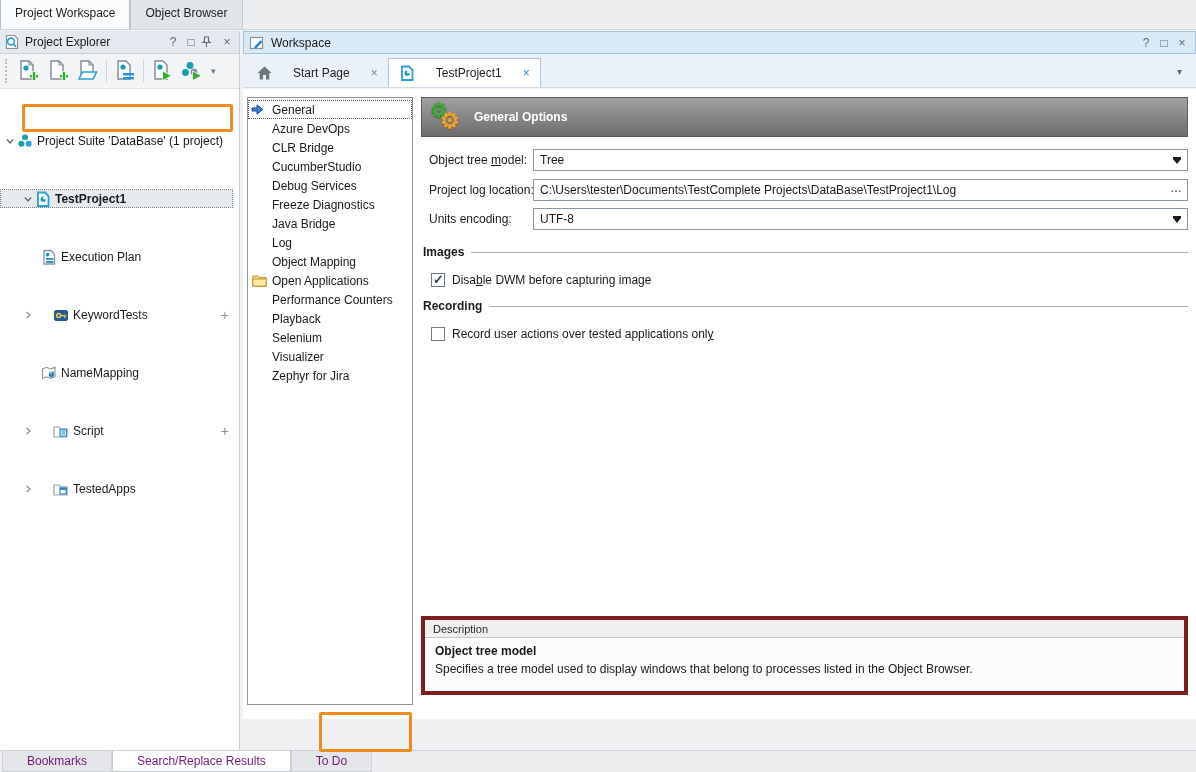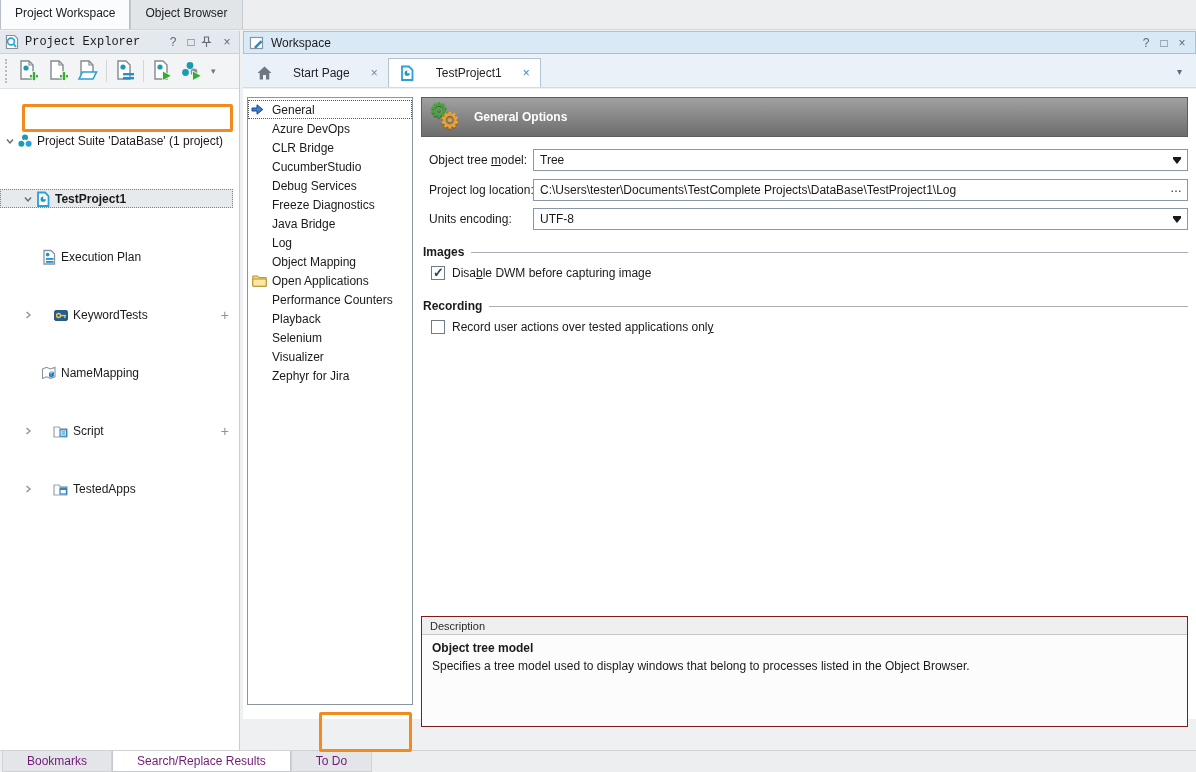--- a/index.html
+++ b/index.html
@@ -7,21 +7,21 @@
   body { font-family:"Liberation Sans", sans-serif; font-size:12px; color:#1a1a1a; background:#eef0f2; position:relative; }
 
   
   .main-tabs { position:absolute; top:0; left:0; width:100%; height:30px; background:#eceef0; border-bottom:1px solid #d2d6da; display:flex; align-items:flex-end; padding-left:0; }
   .main-tab { height:27px; display:flex; align-items:center; padding:16px 14px; border:1px solid #c3c9cf; border-bottom:none; background:#e2e5e8; color:#222; cursor:default; }
   .main-tab.active { background:#fbfcfd; font-weight:normal; border-color:#b7bec5; height:29px; }
 
   
   .pe-panel { position:absolute; top:31px; left:0; width:240px; height:719px; background:#fff; border-right:1px solid #c9ced3; }
   .panel-header { height:23px; background:#e3e9ee; border-bottom:1px solid #c9d2da; display:flex; align-items:center; padding:0 4px; }
-  .panel-header .title { margin-left:5px; flex:1; color:#1a1a1a;font-family:Liberation Mono, monospace; }
+  .panel-header .title { margin-left:5px; flex:1; color:#1a1a1a; }
   .win-btn { width:16px; text-align:center; color:#5f6b76; font-size:12px; cursor:default; margin-left:2px; }
   .pe-toolbar { height:35px; background:#f3f4f5; border-bottom:1px solid #e0e2e4; display:flex; align-items:center; padding:0 2px; }
   .grip { width:5px; height:24px; border-left:2px dotted #b7bcc1; margin:0 3px; }
   .tbtn { width:30px; height:28px; display:flex; align-items:center; justify-content:center; border-radius:2px; }
   .tsep { width:1px; height:22px; background:#d4d7da; margin:0 3px; }
   .tb-caret { color:#6a7682; font-size:9px; padding:0 4px; }
 
   .tree { position:absolute; top:61px; left:0; width:239px; }
   .trow { height:19px; display:flex; align-items:center; position:relative; white-space:nowrap;margin-top:39px; }
   .trow .chev { width:12px; display:flex; justify-content:center; }
@@ -65,26 +65,26 @@
   .frow { position:absolute; left:0; display:flex; align-items:center; width:767px; }
   .flabel { width:112px; padding-left:8px; white-space:nowrap; }
   .field { flex:1; height:22px; border:1px solid #8a98a6; background:#fff; display:flex; align-items:center; padding:0 6px; position:relative; }
   .combo-arrow { position:absolute; right:6px; top:9px; width:0; height:0; border-left:4px solid transparent; border-right:4px solid transparent; border-top:5px solid #1a1a1a; }
   .combo-arrow::before{ content:""; position:absolute; left:-4px; top:-7px; width:8px; height:2px; background:#1a1a1a; }
   .ellipsis-btn { position:absolute; right:4px; top:1px; color:#333; letter-spacing:1px; }
 
   .sect { position:absolute; left:0; width:767px; display:flex; align-items:center; }
   .sect .stitle { font-weight:bold; padding-left:2px; white-space:nowrap; }
   .sect .sline { flex:1; height:1px; background:#a9adb2; margin-left:7px; }
-  .chkrow { position:absolute; display:flex; align-items:center; }
+  .chkrow { position:absolute; display:flex; align-items:center;margin-top:7px; }
   .chk { width:14px; height:14px; border:1px solid #6e7b88; background:#fff; margin-right:7px; position:relative; }
   .chk.checked::after { content:"✓"; position:absolute; left:1px; top:-2px; font-size:13px; font-weight:bold; color:#38424c; }
   .mnk { text-decoration:underline; }
 
-  .descbox { position:absolute; left:0; width:767px; height:111px; border:1px solid #7f1d1d; background:#fcfcfc; }
+  .descbox { position:absolute; left:0; width:767px; height:79px; border:4px solid #7f1d1d; background:#fcfcfc; }
   .desc-head { height:18px; background:#efefef; border-bottom:1px solid #c8c8c8; display:flex; align-items:center; padding-left:8px; font-size:11px; color:#2a2a2a; }
   .desc-body { padding:6px 10px; }
   .desc-title { font-weight:bold; margin-bottom:4px; }
 
   
   .ann { position:absolute; border:3px solid #f28b1d; border-radius:2px; z-index:60; pointer-events:none; }
 
   svg { display:block; }
 </style>
 </head>

